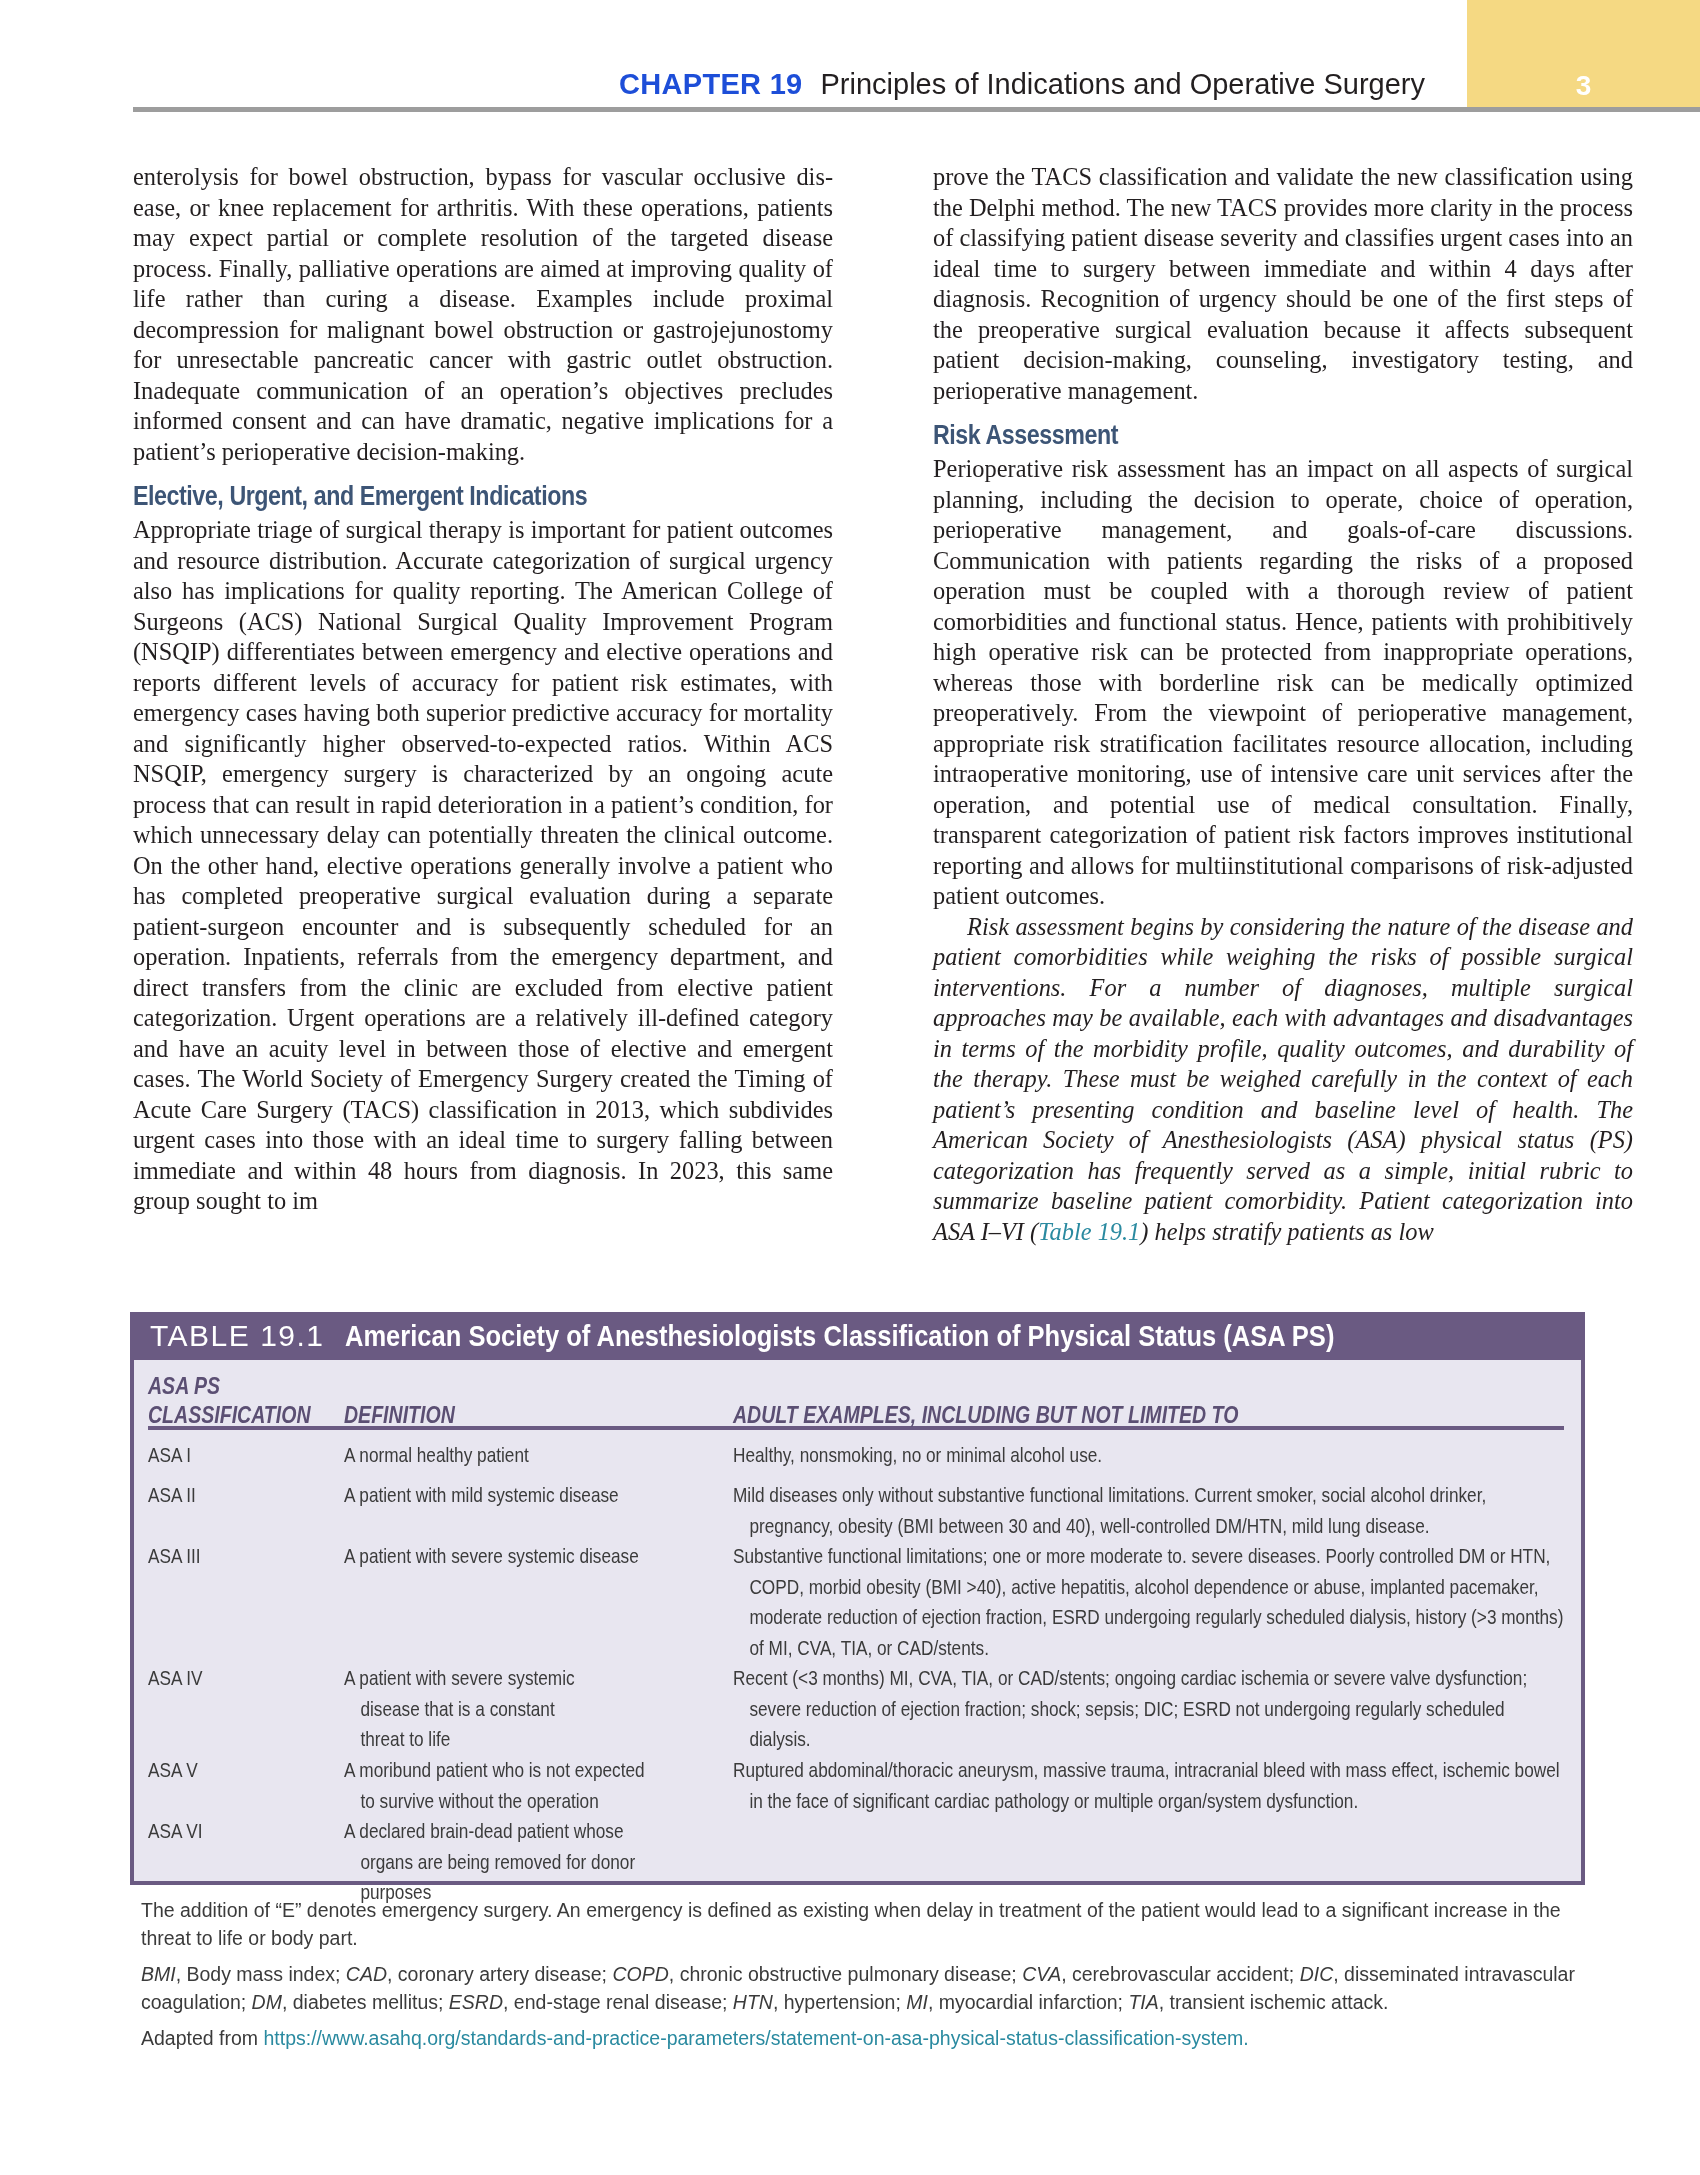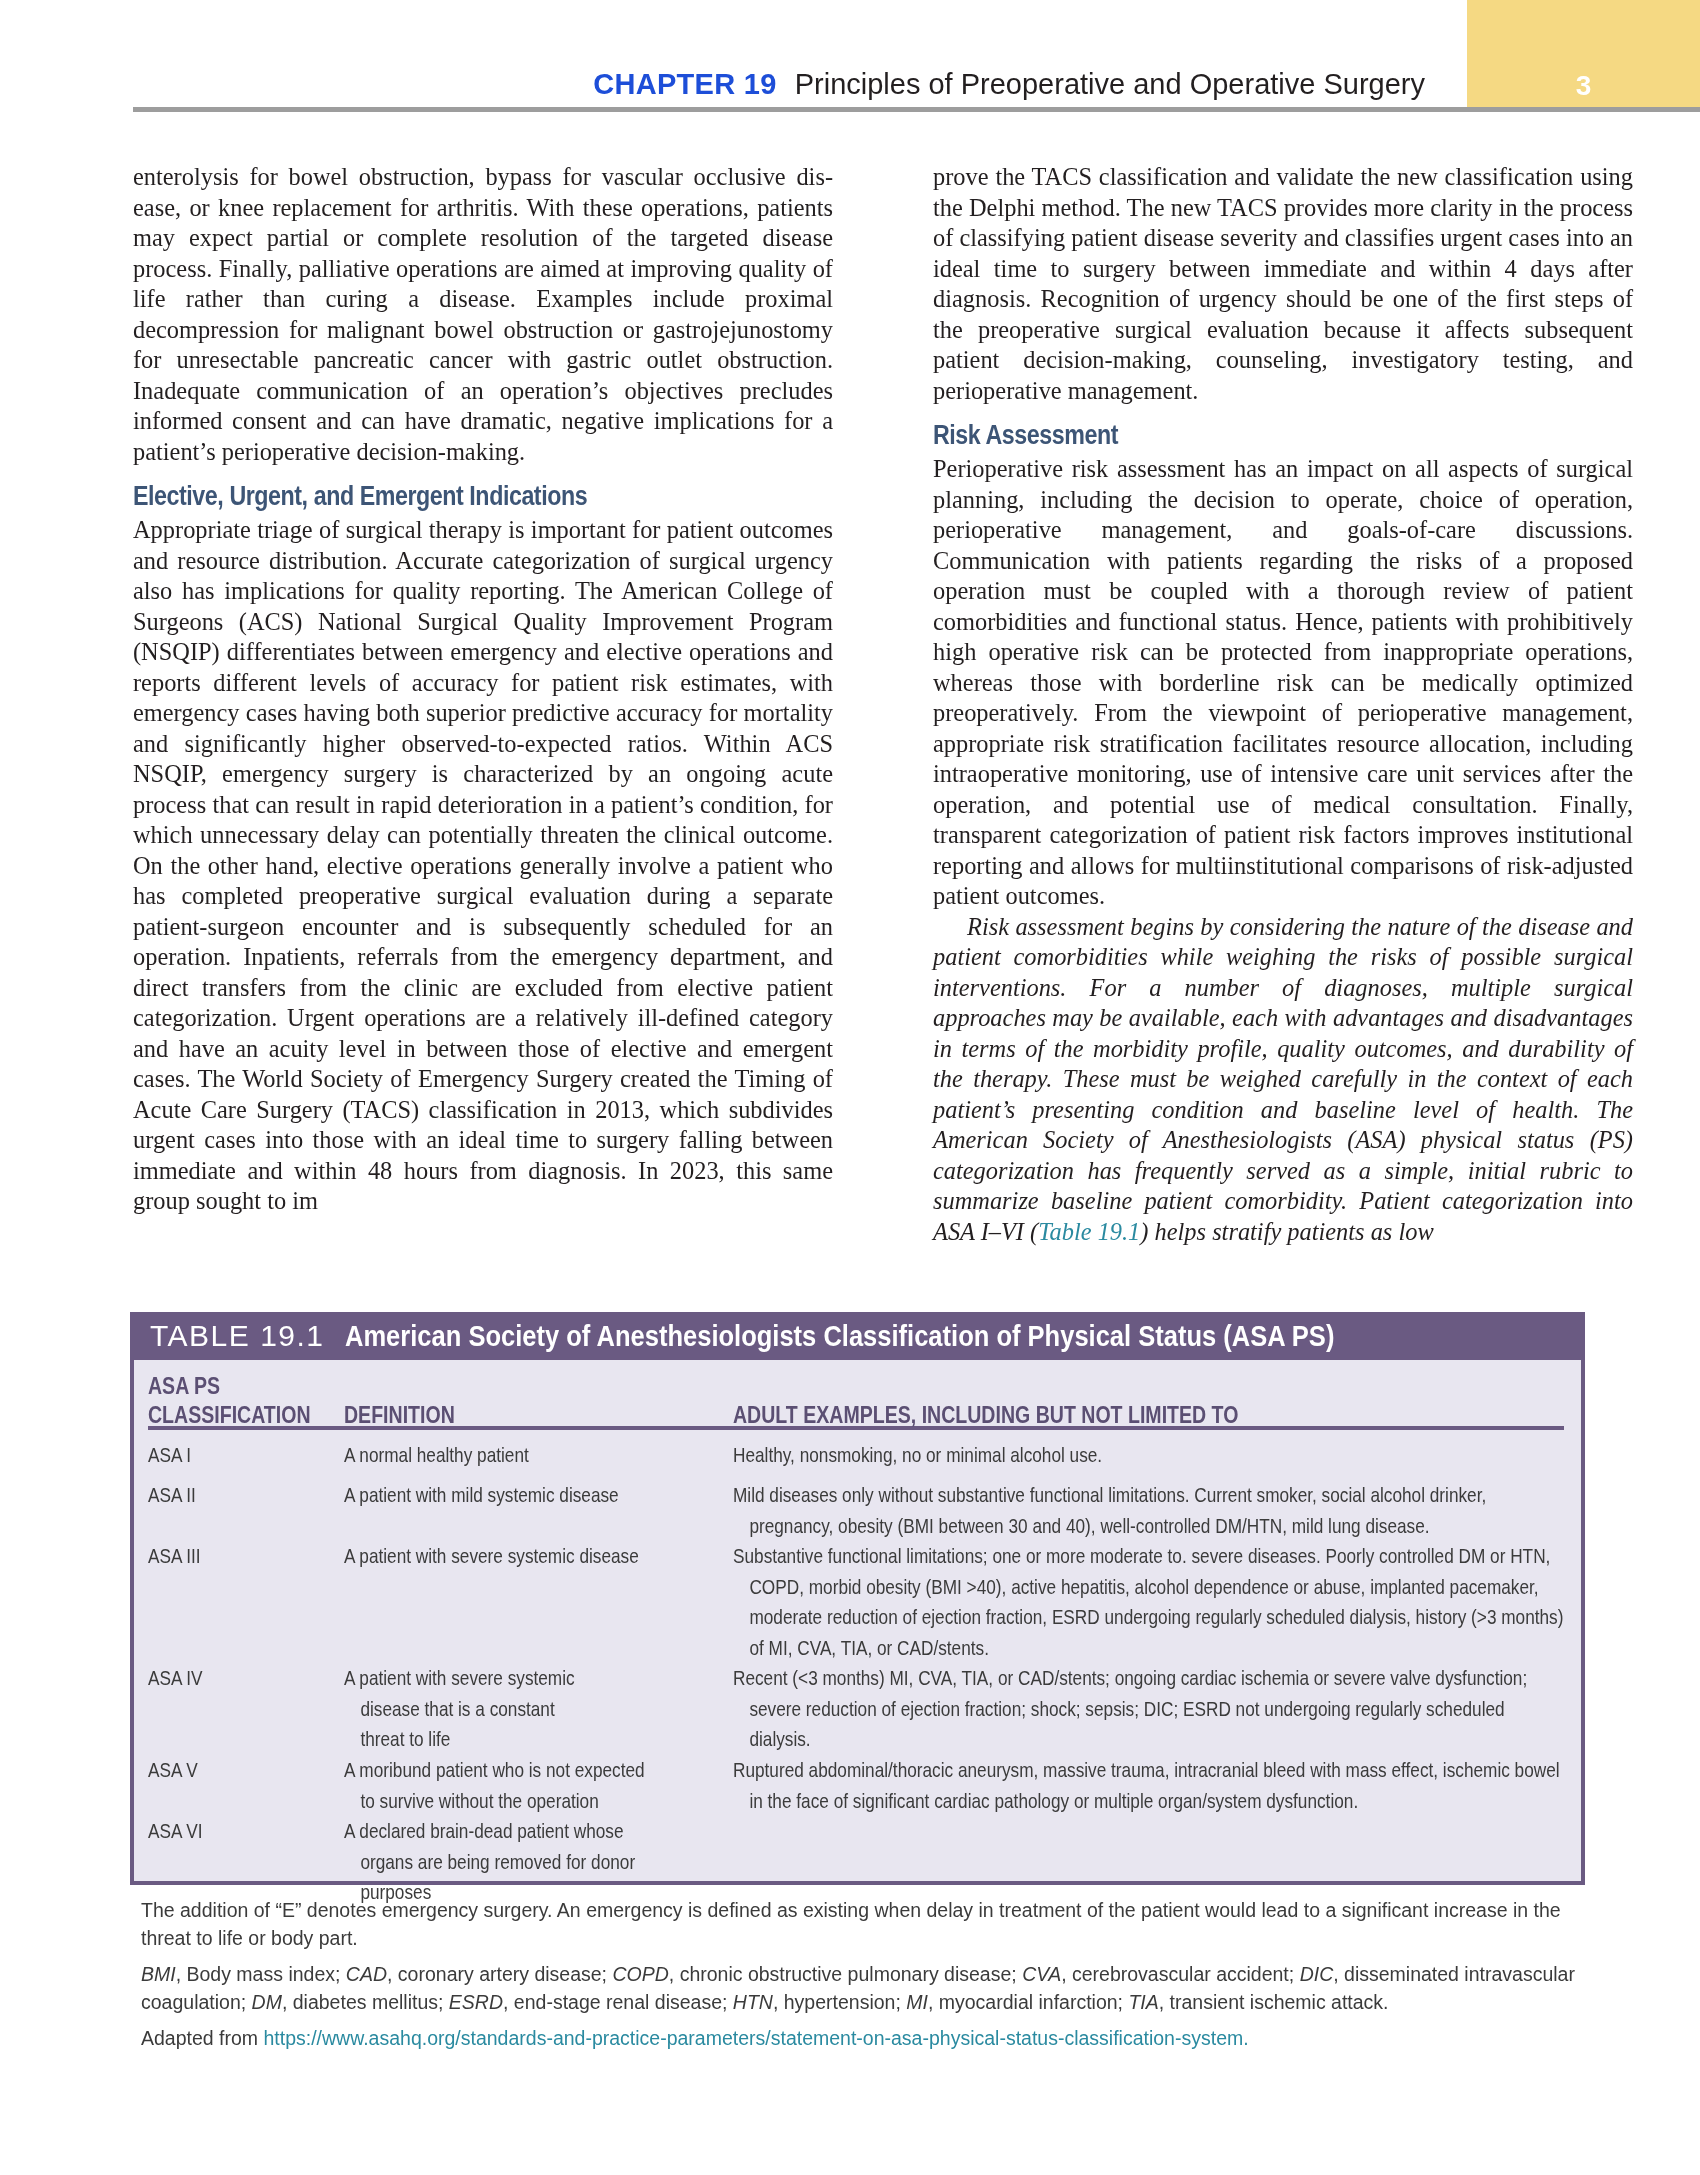--- a/index.html
+++ b/index.html
@@ -22,21 +22,21 @@
   .col p { margin: 0; }
   .col p.indent { text-indent: 34px; font-style: italic; }
   .col h2 { font-family: "Liberation Sans", sans-serif; font-weight: bold; font-size: 27px; color: #3d5576; letter-spacing: -0.5px; transform: scaleX(0.86); transform-origin: left center; white-space: nowrap; line-height: 34px; margin: 12px 0 2px; }
   .link { color: #2a8aa0; }
 
   
   .table-box { position: absolute; left: 130px; top: 1312px; width: 1455px; height: 573px; background: #e8e6f0; border: 4px solid #6a5a82; border-top: none; }
   .table-title { height: 48px; background: #6a5a82; color: #ffffff; display: flex; align-items: center; padding-left: 16px; white-space: nowrap; font-family: "Liberation Sans", sans-serif; }
   .table-title .tnum { font-size: 30px; letter-spacing: 1.5px; font-weight: normal; margin-right: 20px; }
   .table-title .tname { font-size: 29px; font-weight: bold; transform: scaleX(0.88); transform-origin: left center; display: inline-block; }
-  .thead { position: absolute; left: 14px; top: 60px; width: 1416px; height: 58px; border-bottom: 4px solid #6a5a82; font-family: "Liberation Sans", sans-serif; font-weight: bold; color: #5b4f73; font-size: 23px; }
+  .thead { position: absolute; left: 14px; top: 60px; width: 1416px; height: 58px; border-bottom: 4px solid #6a5a82; font-family: "Liberation Sans", sans-serif; font-weight: bold; color: #5b4f73; font-size: 23px; font-style: italic; }
   .thead div { position: absolute; white-space: nowrap; transform: scaleX(0.85); transform-origin: left center; line-height: 29px; }
   .th-class { left: 0; top: 0; }
   .th-def { left: 196px; top: 29px; }
   .th-ex { left: 585px; top: 29px; }
 
   .trow { position: absolute; left: 14px; width: 1416px; font-family: "Liberation Sans", sans-serif; font-size: 21px; line-height: 30.5px; color: #3b3b3b; }
   .trow .c { position: absolute; top: 0; transform: scaleX(0.82); transform-origin: left top; }
   .trow .c1 { left: 0; width: 200px; }
   .trow .c2 { left: 196px; width: 420px; padding-left: 20px; text-indent: -20px; }
   .trow .c3 { left: 585px; width: 1020px; padding-left: 20px; text-indent: -20px; }
@@ -46,21 +46,21 @@
   .footnotes p { margin: 8px; }
   .footnotes i { font-style: italic; }
 </style>
 </head>
 <body>
 
 <div class="run-head">
   <div class="tab"></div>
   <div class="page-num">3</div>
   <div class="chap">
-    <span class="chap-num">CHAPTER 19</span><span class="chap-title">Principles of Preoperative and Operative Surgery</span>
+    <span class="chap-num">CHAPTER 19</span><span class="chap-title">Principles of Indications and Operative Surgery</span>
   </div>
   <div class="rule"></div>
 </div>
 
 <div class="col left">
   <p>enterolysis for bowel obstruction, bypass for vascular occlusive dis­ease, or knee replacement for arthritis. With these operations, pa­tients may expect partial or complete resolution of the targeted dis­ease process. Finally, palliative operations are aimed at improving quality of life rather than curing a disease. Examples include proxi­mal decompression for malignant bowel obstruction or gastroje­ju­nostomy for unresectable pancreatic cancer with gastric outlet obstruction. Inadequate communication of an operation’s objectives precludes informed consent and can have dramatic, negative impli­cations for a patient’s perioperative decision-making.</p>
   <h2>Elective, Urgent, and Emergent Indications</h2>
   <p>Appropriate triage of surgical therapy is important for patient outcomes and resource distribution. Accurate categorization of surgical urgency also has implications for quality reporting. The American College of Surgeons (ACS) National Surgical Quality Improvement Program (NSQIP) differentiates between emer­gency and elective operations and reports different levels of accuracy for patient risk estimates, with emergency cases having both superior predictive accuracy for mortality and significantly higher observed-to-expected ratios. Within ACS NSQIP, emer­gency surgery is characterized by an ongoing acute process that can result in rapid deterioration in a patient’s condition, for which unnecessary delay can potentially threaten the clinical outcome. On the other hand, elective operations generally involve a patient who has completed preoperative surgical evaluation during a separate patient-surgeon encounter and is subsequently scheduled for an operation. Inpatients, referrals from the emergency depart­ment, and direct transfers from the clinic are excluded from elective patient categorization. Urgent operations are a relatively ill-defined category and have an acuity level in between those of elective and emergent cases. The World Society of Emergency Surgery created the Timing of Acute Care Surgery (TACS) clas­sification in 2013, which subdivides urgent cases into those with an ideal time to surgery falling between immediate and within 48 hours from diagnosis. In 2023, this same group sought to im­</p>
 </div>
 

